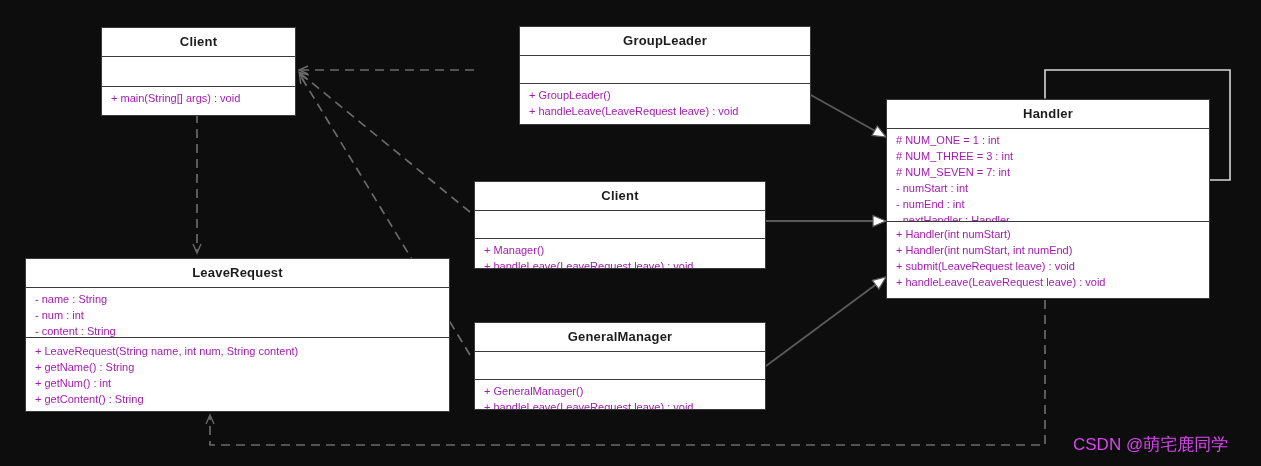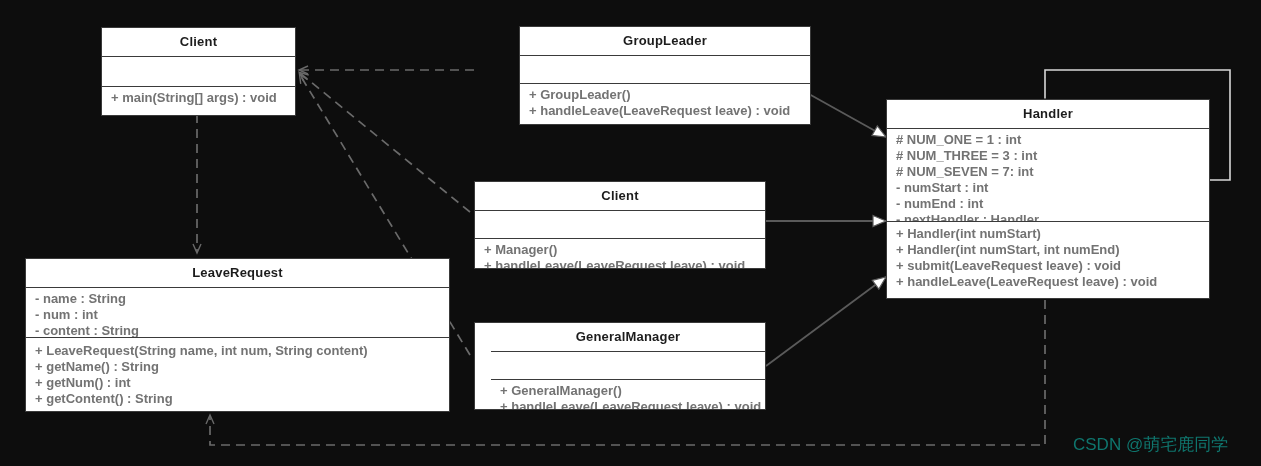--- a/index.html
+++ b/index.html
@@ -49,30 +49,29 @@
     padding: 3px 8px 3px 9px;
     overflow: hidden;
   }
   .uml-compartment.last {
     border-bottom: none;
   }
   .uml-compartment.empty {
     padding: 0;
   }
   .uml-row {
-    font-size: 13px;
+    font-size: 11px;
     line-height: 16px;
-    color: #737373;
+    color: #a21caf;
     white-space: nowrap;
-    font-weight: bold;
   }
   .watermark {
     position: absolute;
     font-size: 17px;
-    color: #0f766e;
+    color: #d946ef;
     white-space: nowrap;
     z-index: 9;
     font-family: "Liberation Sans", sans-serif;
   }
 </style>
 </head>
 <body>
 
 <div id="canvas">
 
@@ -130,21 +129,21 @@
 
   <div class="uml-class" style="left:474px; top:181px; width:292px; height:88px;">
     <div class="uml-name">Client</div>
     <div class="uml-compartment empty" style="height:28px;"></div>
     <div class="uml-compartment last">
       <div class="uml-row">+ Manager()</div>
       <div class="uml-row">+ handleLeave(LeaveRequest leave) : void</div>
     </div>
   </div>
 
-  <div class="uml-class" style="left:474px; top:322px; width:292px; height:88px;padding-left:16px;">
+  <div class="uml-class" style="left:474px; top:322px; width:292px; height:88px;">
     <div class="uml-name">GeneralManager</div>
     <div class="uml-compartment empty" style="height:28px;"></div>
     <div class="uml-compartment last">
       <div class="uml-row">+ GeneralManager()</div>
       <div class="uml-row">+ handleLeave(LeaveRequest leave) : void</div>
     </div>
   </div>
 
   <div class="uml-class" style="left:25px; top:258px; width:425px; height:154px;">
     <div class="uml-name">LeaveRequest</div>

